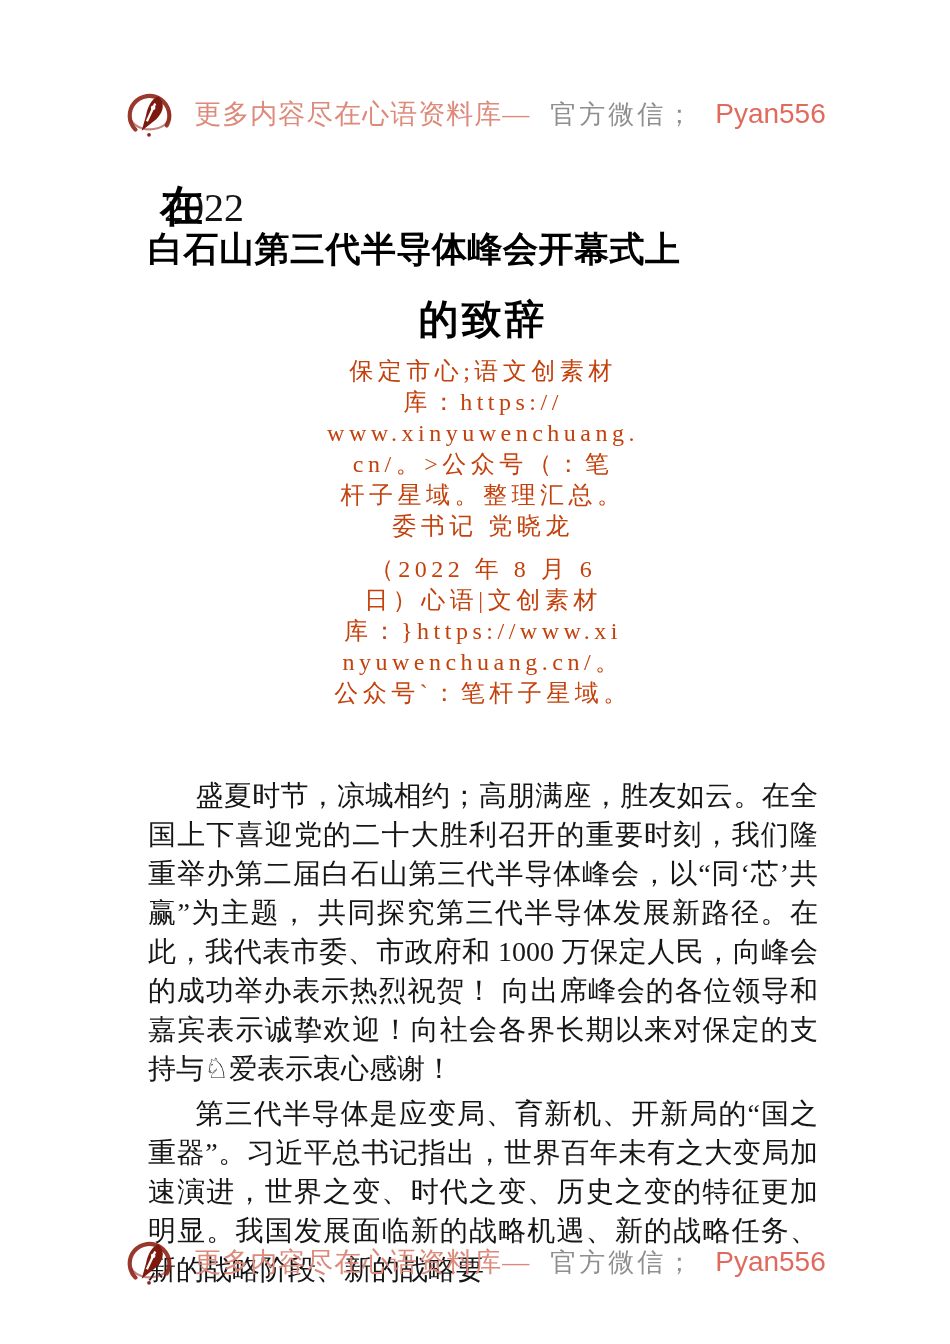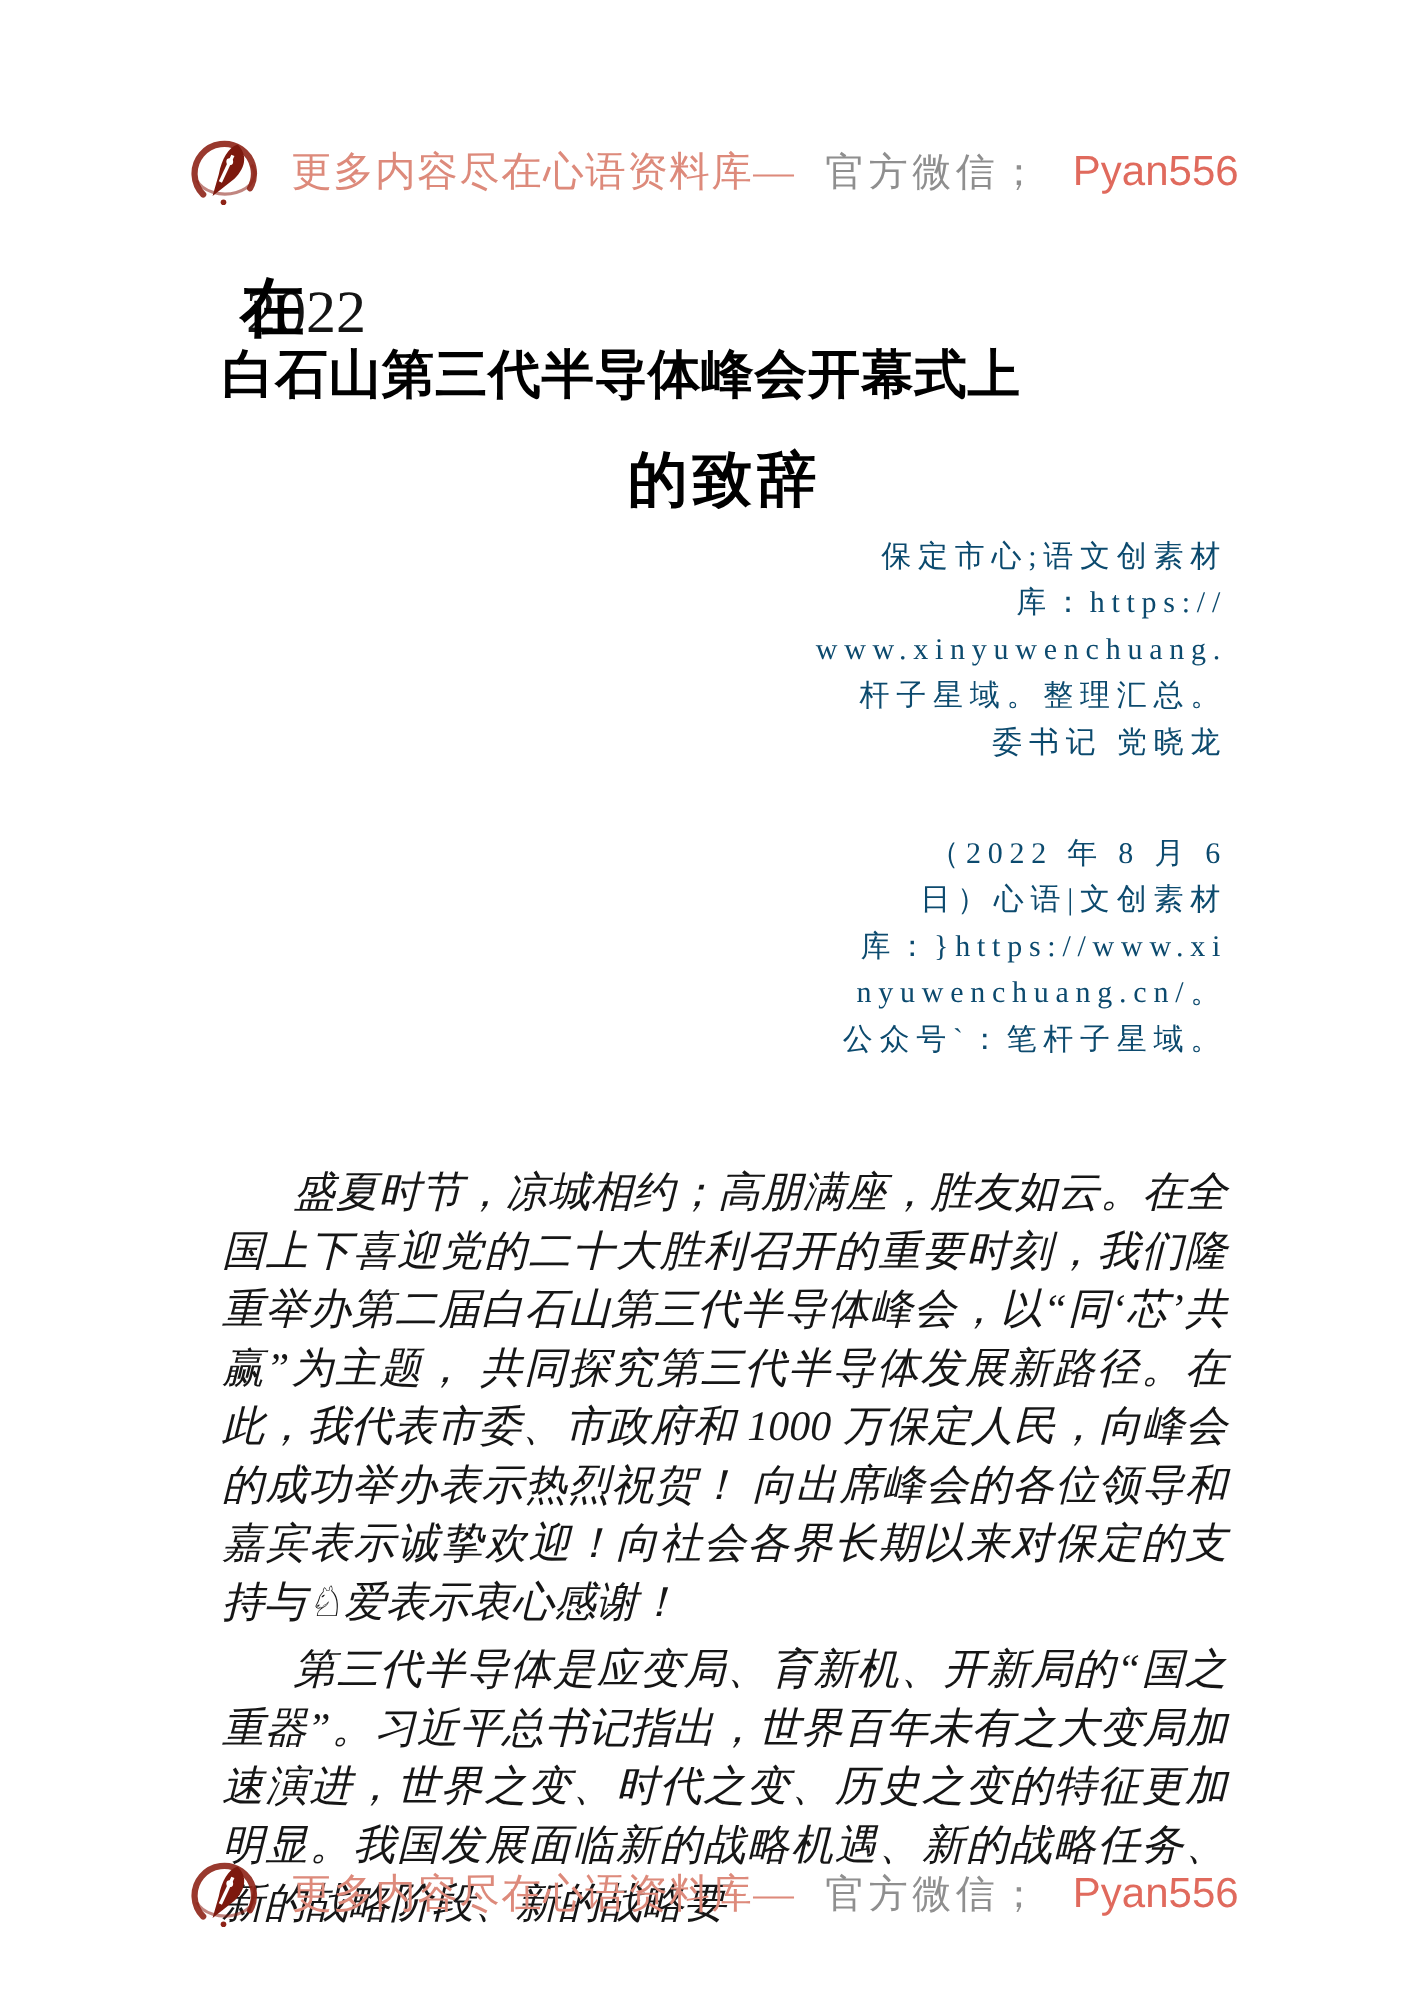--- a/index.html
+++ b/index.html
@@ -31,30 +31,30 @@
     position:absolute;top:226px;left:148px;width:700px;
     font-size:35px;font-weight:bold;letter-spacing:0.5px;white-space:nowrap;color:#000;
   }
   .title-line3{
     position:absolute;top:292px;left:148px;width:670px;text-align:center;
     font-size:40px;font-weight:bold;letter-spacing:3px;color:#000;
   }
 
   
   .meta{
-    position:absolute;left:148px;width:670px;text-align:right;
-    font-size:20px;line-height:31px;letter-spacing:4.5px;color:#0c4a6e;
+    position:absolute;left:148px;width:670px;text-align:center;
+    font-size:24px;line-height:31px;letter-spacing:4.5px;color:#c2410c;
   }
   .meta-1{top:356px;}
   .meta-2{top:554px;}
 
   
   .bodytext{
     position:absolute;top:776px;left:148px;width:670px;
-    font-size:28px;line-height:39px;text-align:justify;text-justify:inter-character;color:#161616;font-style:italic;
+    font-size:28px;line-height:39px;text-align:justify;text-justify:inter-character;color:#161616;
   }
   .bodytext p{margin:0 0 6px 0;text-indent:1.7em;}
 </style>
 </head>
 <body>
 
 <div class="page">
 
   <div class="banner banner-top">
     <svg class="logo" viewBox="0 0 48 48" width="50" height="50">
@@ -74,20 +74,21 @@
     <span class="base">2022</span>
     <span class="overlay">在</span>
   </div>
   <div class="title-line2">白石山第三代半导体峰会开幕式上</div>
   <div class="title-line3">的致辞</div>
 
   <div class="meta meta-1">
     <div>保定市心;语文创素材</div>
     <div>库：https://</div>
     <div>www.xinyuwenchuang.</div>
+    <div>cn/。&gt;公众号（：笔</div>
     <div>杆子星域。整理汇总。</div>
     <div>委书记 党晓龙</div>
   </div>
 
   <div class="meta meta-2">
     <div>（2022 年 8 月 6</div>
     <div>日）心语|文创素材</div>
     <div>库：}https://www.xi</div>
     <div>nyuwenchuang.cn/。</div>
     <div>公众号`：笔杆子星域。</div>

